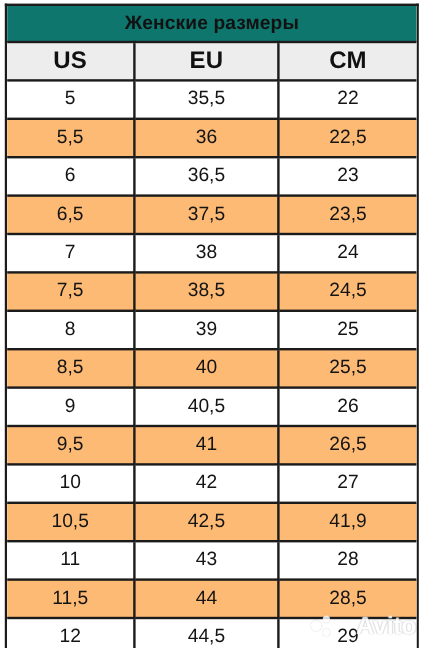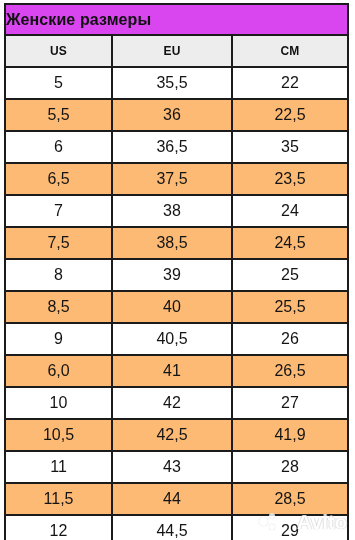--- a/index.html
+++ b/index.html
@@ -42,36 +42,37 @@
     background: #ffffff;
   }
 
   table.size-table col.c-us { width: 106px; }
   table.size-table col.c-eu { width: 120px; }
   table.size-table col.c-cm { width: 115px; }
 
   tr.title-row td {
     height: 29px;
     border-bottom: 2px solid #1b1b1b;
+    text-align: center;
     vertical-align: middle;
     font-size: 16px;
     font-weight: bold;
     color: #111111;
     letter-spacing: 0.1px;
-    background: #d946ef;
+    background: #0f766e;
     padding: 0;
   }
 
   tr.header-row th {
     height: 30px;
     border-bottom: 2px solid #1b1b1b;
     border-right: 2px solid #1b1b1b;
     text-align: center;
     vertical-align: middle;
-    font-size: 12px;
+    font-size: 20px;
     font-weight: bold;
     color: #111111;
     background: #ededed;
     padding: 0;
     letter-spacing: 0.2px;
   }
   tr.header-row th:last-child { border-right: none; margin-top: 12px; }
 
   tr.data-row td {
     height: 30px;
@@ -158,21 +159,21 @@
           <td>22</td>
         </tr>
         <tr class="data-row even">
           <td>5,5</td>
           <td>36</td>
           <td>22,5</td>
         </tr>
         <tr class="data-row odd">
           <td>6</td>
           <td>36,5</td>
-          <td>35</td>
+          <td>23</td>
         </tr>
         <tr class="data-row even">
           <td>6,5</td>
           <td>37,5</td>
           <td>23,5</td>
         </tr>
         <tr class="data-row odd">
           <td>7</td>
           <td>38</td>
           <td>24</td>
@@ -191,21 +192,21 @@
           <td>8,5</td>
           <td>40</td>
           <td>25,5</td>
         </tr>
         <tr class="data-row odd">
           <td>9</td>
           <td>40,5</td>
           <td>26</td>
         </tr>
         <tr class="data-row even">
-          <td>6,0</td>
+          <td>9,5</td>
           <td>41</td>
           <td>26,5</td>
         </tr>
         <tr class="data-row odd">
           <td>10</td>
           <td>42</td>
           <td>27</td>
         </tr>
         <tr class="data-row even">
           <td>10,5</td>

